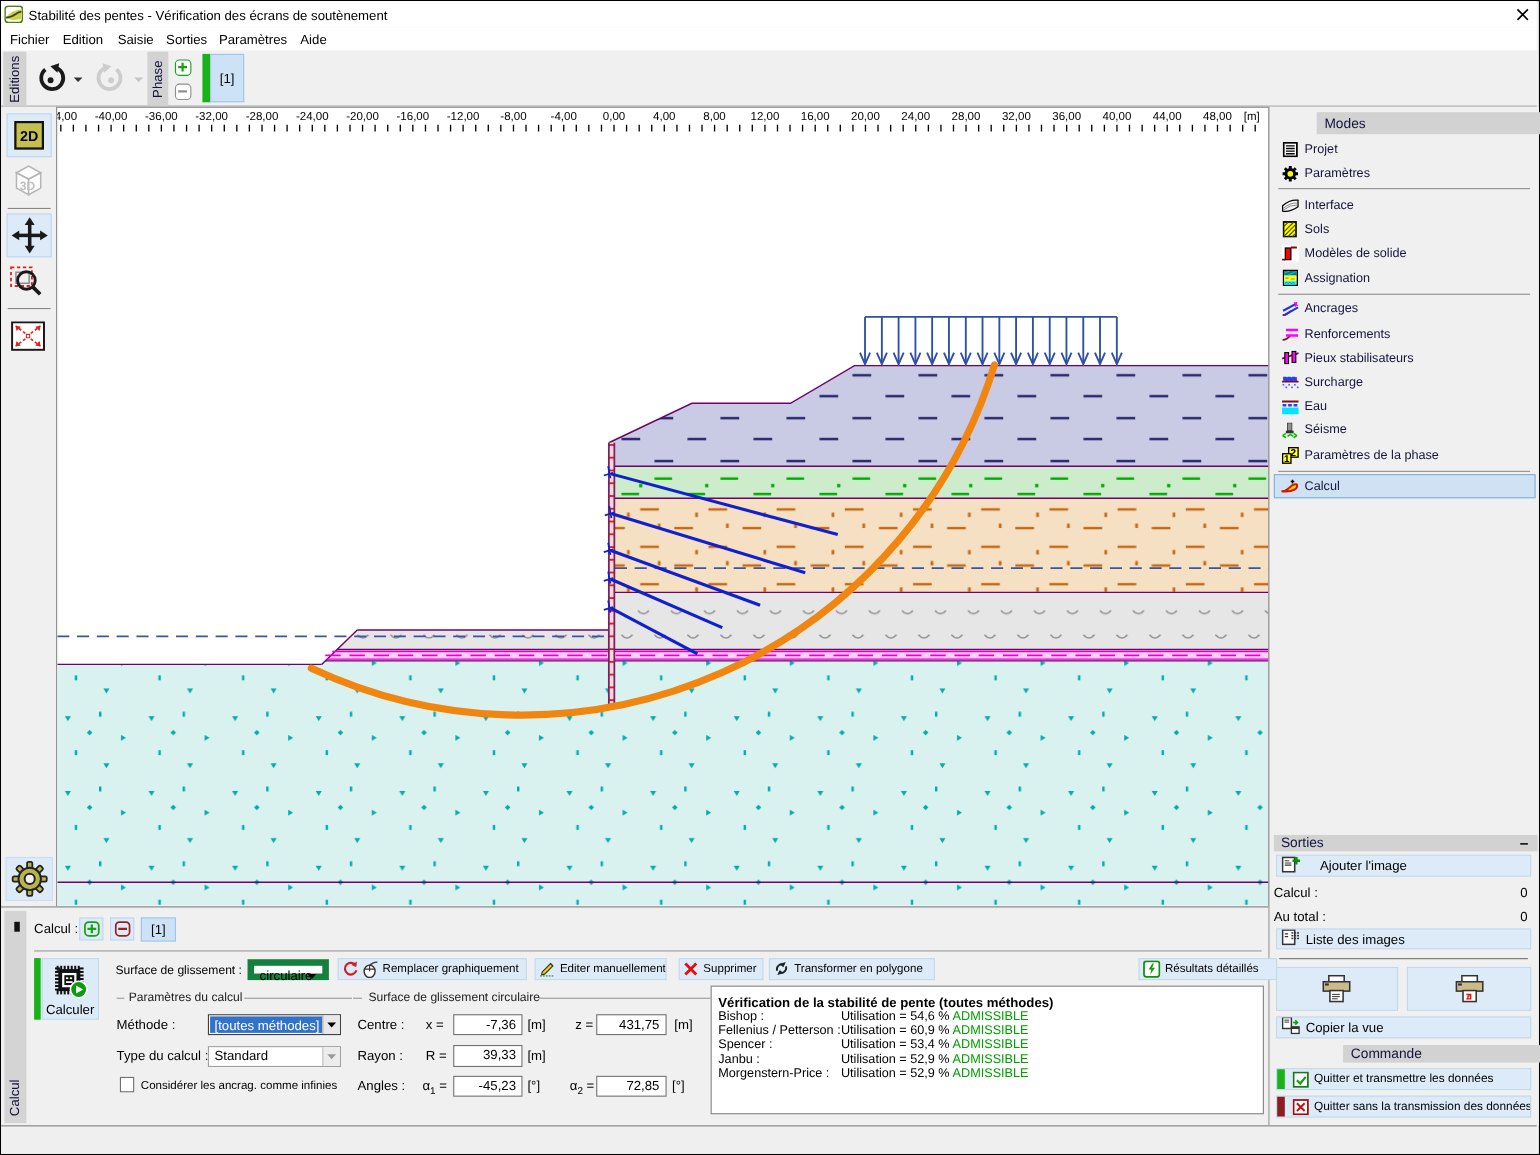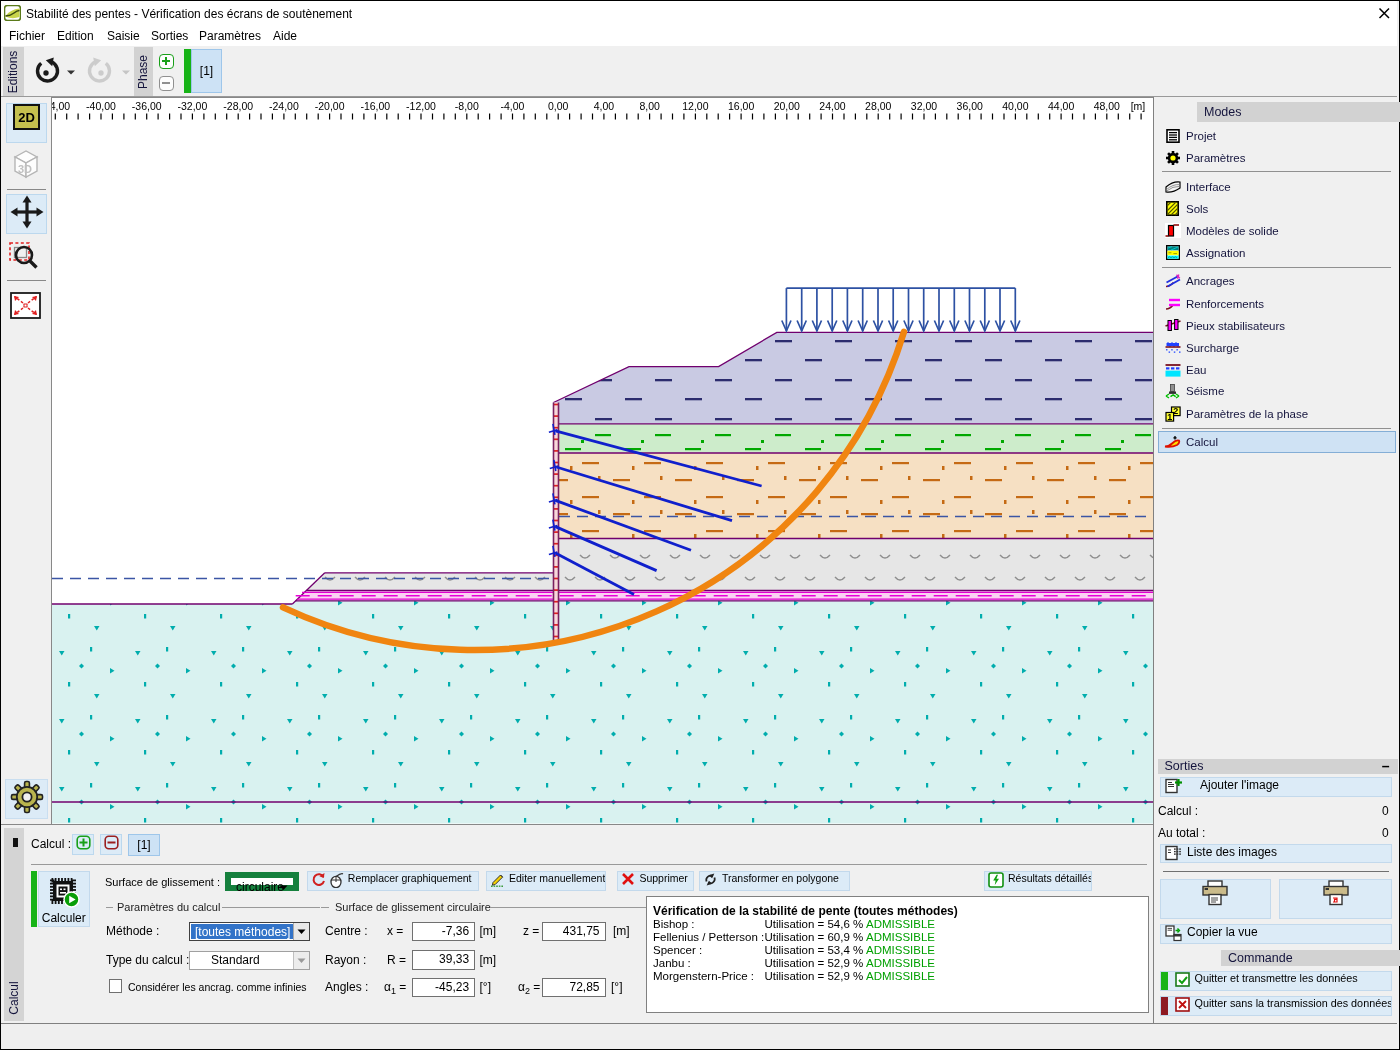--- a/index.html
+++ b/index.html
@@ -1,17 +1,17 @@
 <!DOCTYPE html>
 <html><head><meta charset="utf-8"><style>html,body{margin:0;padding:0}
 body{width:1400px;height:1050px;position:relative;font-family:"Liberation Sans",sans-serif;font-size:12px;background:#f0f0f0;overflow:hidden}
 .abs{position:absolute}
 .vtab{background:#d2d2d2;color:#14143c;display:flex;align-items:center;justify-content:center}
 .vtab span{transform:rotate(-90deg);white-space:nowrap;font-size:12px}
-.bluebtn{background:#dcebf7;border:1px solid #c3d9ec;display:flex;box-sizing:border-box;white-space:nowrap;overflow:hidden}
+.bluebtn{background:#dcebf7;border:1px solid #c3d9ec;display:flex;align-items:center;box-sizing:border-box;white-space:nowrap;overflow:hidden}
 .f11{font-size:11px}
 .f105{font-size:10.5px}
 .f108{font-size:10.8px}
 .bluebtn span{flex-shrink:0}
 .f115{font-size:11.5px}
 .hdr{background:#d2d2d2;color:#14143c;font-size:12.5px;display:flex;align-items:center;box-sizing:border-box;padding-left:7px}
 .hdr .mm{margin-left:auto;margin-right:8px;font-weight:bold;color:#000;font-size:14px;line-height:6px}
 .mitem{position:absolute;left:1157px;height:22px;display:flex;align-items:center;color:#14143c;font-size:11.5px;white-space:nowrap}
 .mitem .ic{width:17px;height:16px;margin-left:7px;margin-right:5px;display:flex;align-items:center;justify-content:center}
 .inp{position:absolute;background:#fff;border:1px solid #707070;box-sizing:border-box;font-size:12px;text-align:right;padding:1px 5px 0 0;color:#000}
@@ -772,21 +772,21 @@
     <span style="margin-left:3px;display:flex">
       <svg width="15" height="15" viewBox="0 0 15 15" style="">
         <path d="M 3.5 9.5 A 4.5 4.5 0 0 1 10 4.2" fill="none" stroke="#222" stroke-width="1.7"></path>
         <path d="M 10.8 1.4 L 9.6 6.4 L 5.6 4.2 Z" fill="#222" transform="rotate(12 10 4)"></path>
         <path d="M 11.5 5.5 A 4.5 4.5 0 0 1 5 10.8" fill="none" stroke="#222" stroke-width="1.7"></path>
         <path d="M 4.2 13.6 L 5.4 8.6 L 9.4 10.8 Z" fill="#222" transform="rotate(12 5 11)"></path>
       </svg>
     </span>
     <span style="margin-left:4px">Transformer en polygone</span>
   </div>
-<div class="abs bluebtn f105" style="left:984px;top:870.5px;width:108px;height:20px">
+<div class="abs bluebtn f105" style="left:1035px;top:870.5px;width:126px;height:20px">
     <span style="margin-left:3px;display:flex">
       <svg width="16" height="16" viewBox="0 0 16 16" style="">
         <rect x="1" y="1" width="14" height="14" rx="2" fill="#fff" stroke="#109010" stroke-width="1.6"></rect>
         <path d="M8.6 2.8 L5.2 8.4 L7.6 8.4 L6.8 13 L11 6.8 L8.4 6.8 L10 2.8 Z" fill="#10a010"></path>
       </svg>
     </span>
     <span style="margin-left:4px">Résultats détaillés</span>
   </div>
 <div class="abs" style="left:106px;top:906.5px;width:7px;height:1px;background:#999"></div>
 <div class="lbl f11" style="left:117px;top:901px;color:#222">Paramètres du calcul</div>
@@ -797,21 +797,21 @@
 <div class="lbl" style="left:106px;top:924px">Méthode :</div>
 <div class="abs" style="left:189px;top:921.7px;width:121px;height:19.5px;background:#fff;border:1px solid #404040;box-sizing:border-box">
     <span style="position:absolute;left:1px;top:1px;right:16px;bottom:1px;background:#3273c8;color:#fff;padding-left:4px;line-height:16px">[toutes méthodes]</span>
     <span style="position:absolute;right:0;top:0;width:15px;bottom:0;background:#e8e8e8;border-left:1px solid #aaa">
       <svg width="9" height="6" style="position:absolute;left:3px;top:6px">
         <path d="M0.5 0.5 L4.5 5 L8.5 0.5 Z" fill="#000"></path>
       </svg>
     </span>
   </div>
 <div class="lbl" style="left:106px;top:952.5px">Type du calcul :</div>
-<div class="abs" style="left:189px;top:950.5px;width:121px;height:19px;background:#fff;border:1px solid #a0a0a0;box-sizing:border-box"><span style="padding-left:21px;line-height:17px">Standard</span><span style="position:absolute;right:0;top:0;width:15px;bottom:0;background:#ececec;border-left:1px solid #c0c0c0">
+<div class="abs" style="left:189px;top:950.5px;width:121px;height:19px;background:#fff;border:1px solid #a0a0a0;box-sizing:border-box"><span style="padding-left:5px;line-height:17px">Standard</span><span style="position:absolute;right:0;top:0;width:15px;bottom:0;background:#ececec;border-left:1px solid #c0c0c0">
       <svg width="9" height="6" style="position:absolute;left:3px;top:6px">
         <path d="M0.5 0.5 L4.5 5 L8.5 0.5 Z" fill="#999"></path>
       </svg>
     </span></div>
 <div class="abs" style="left:108.8px;top:979.3px;width:13.5px;height:13.5px;background:#fff;border:1px solid #707070;box-sizing:border-box"></div>
 <div class="lbl f105" style="left:128px;top:981px">Considérer les ancrag. comme infinies</div>
 <div class="lbl" style="left:325px;top:924px">Centre :</div>
 <div class="lbl" style="left:387px;top:924px">x =</div>
 <div class="inp" style="left:411.8px;top:921.7px;width:63.3px;height:19.5px">-7,36</div>
 <div class="lbl" style="left:479.5px;top:924px">[m]</div>

